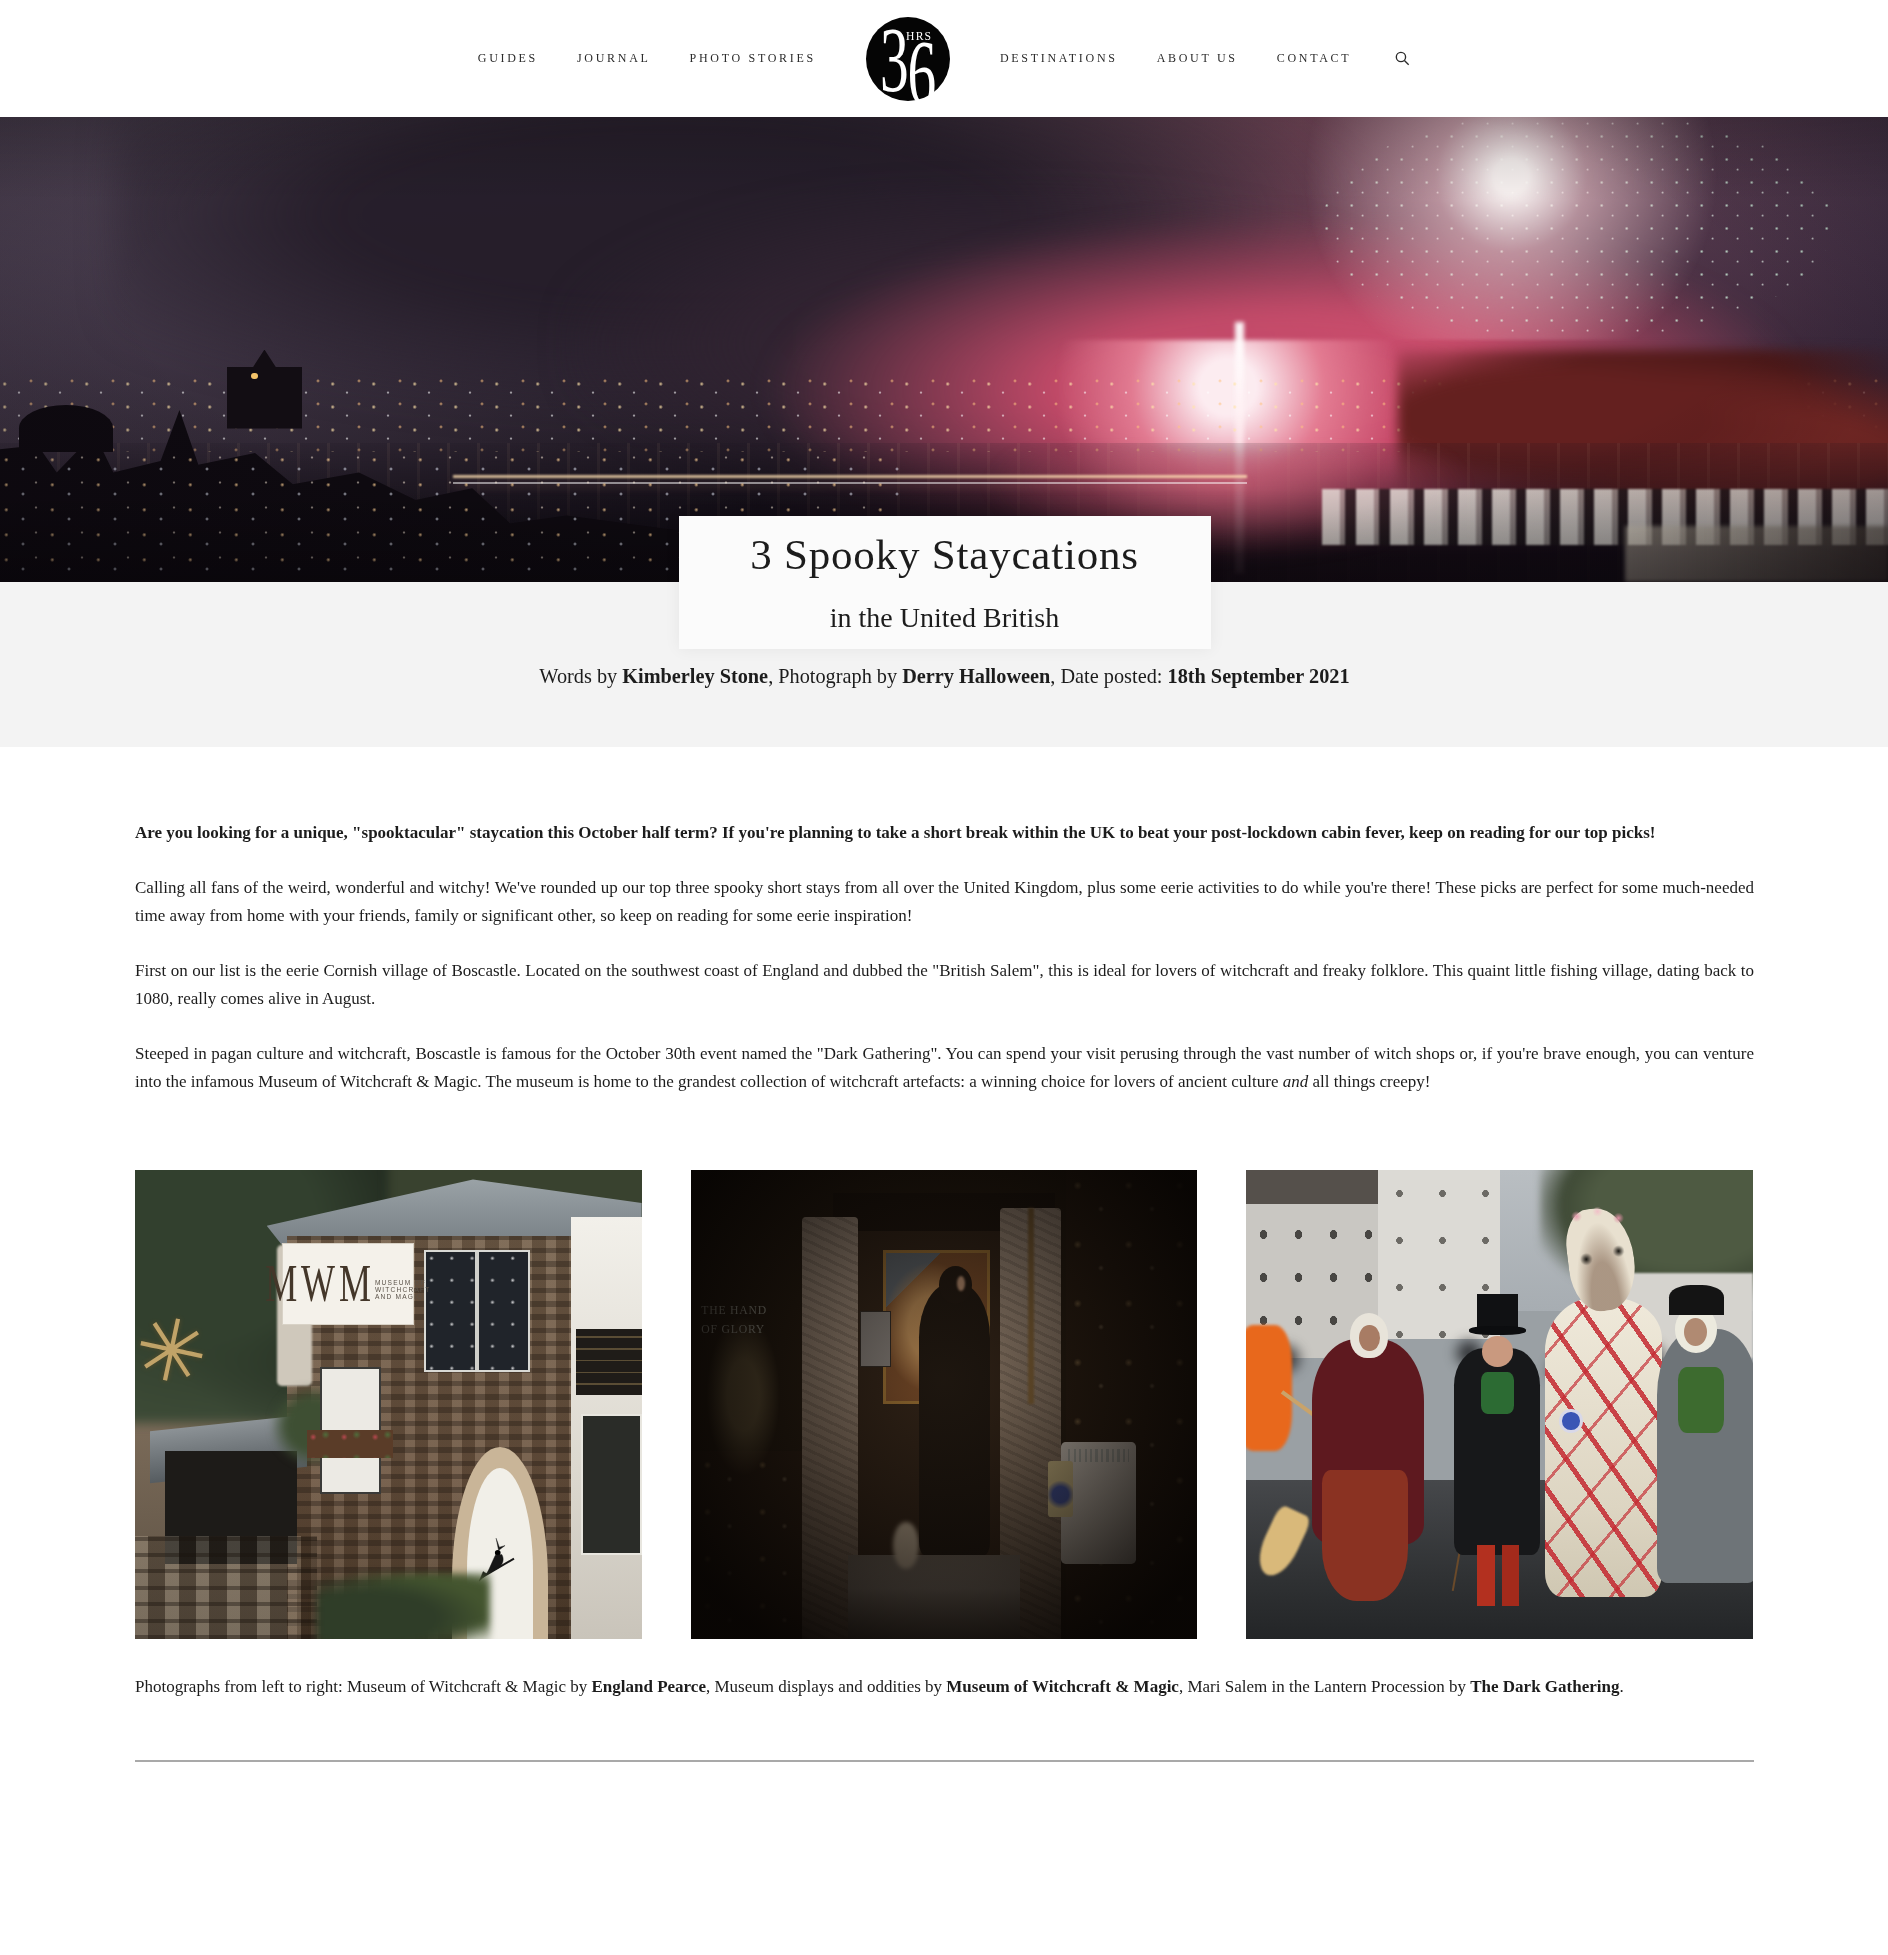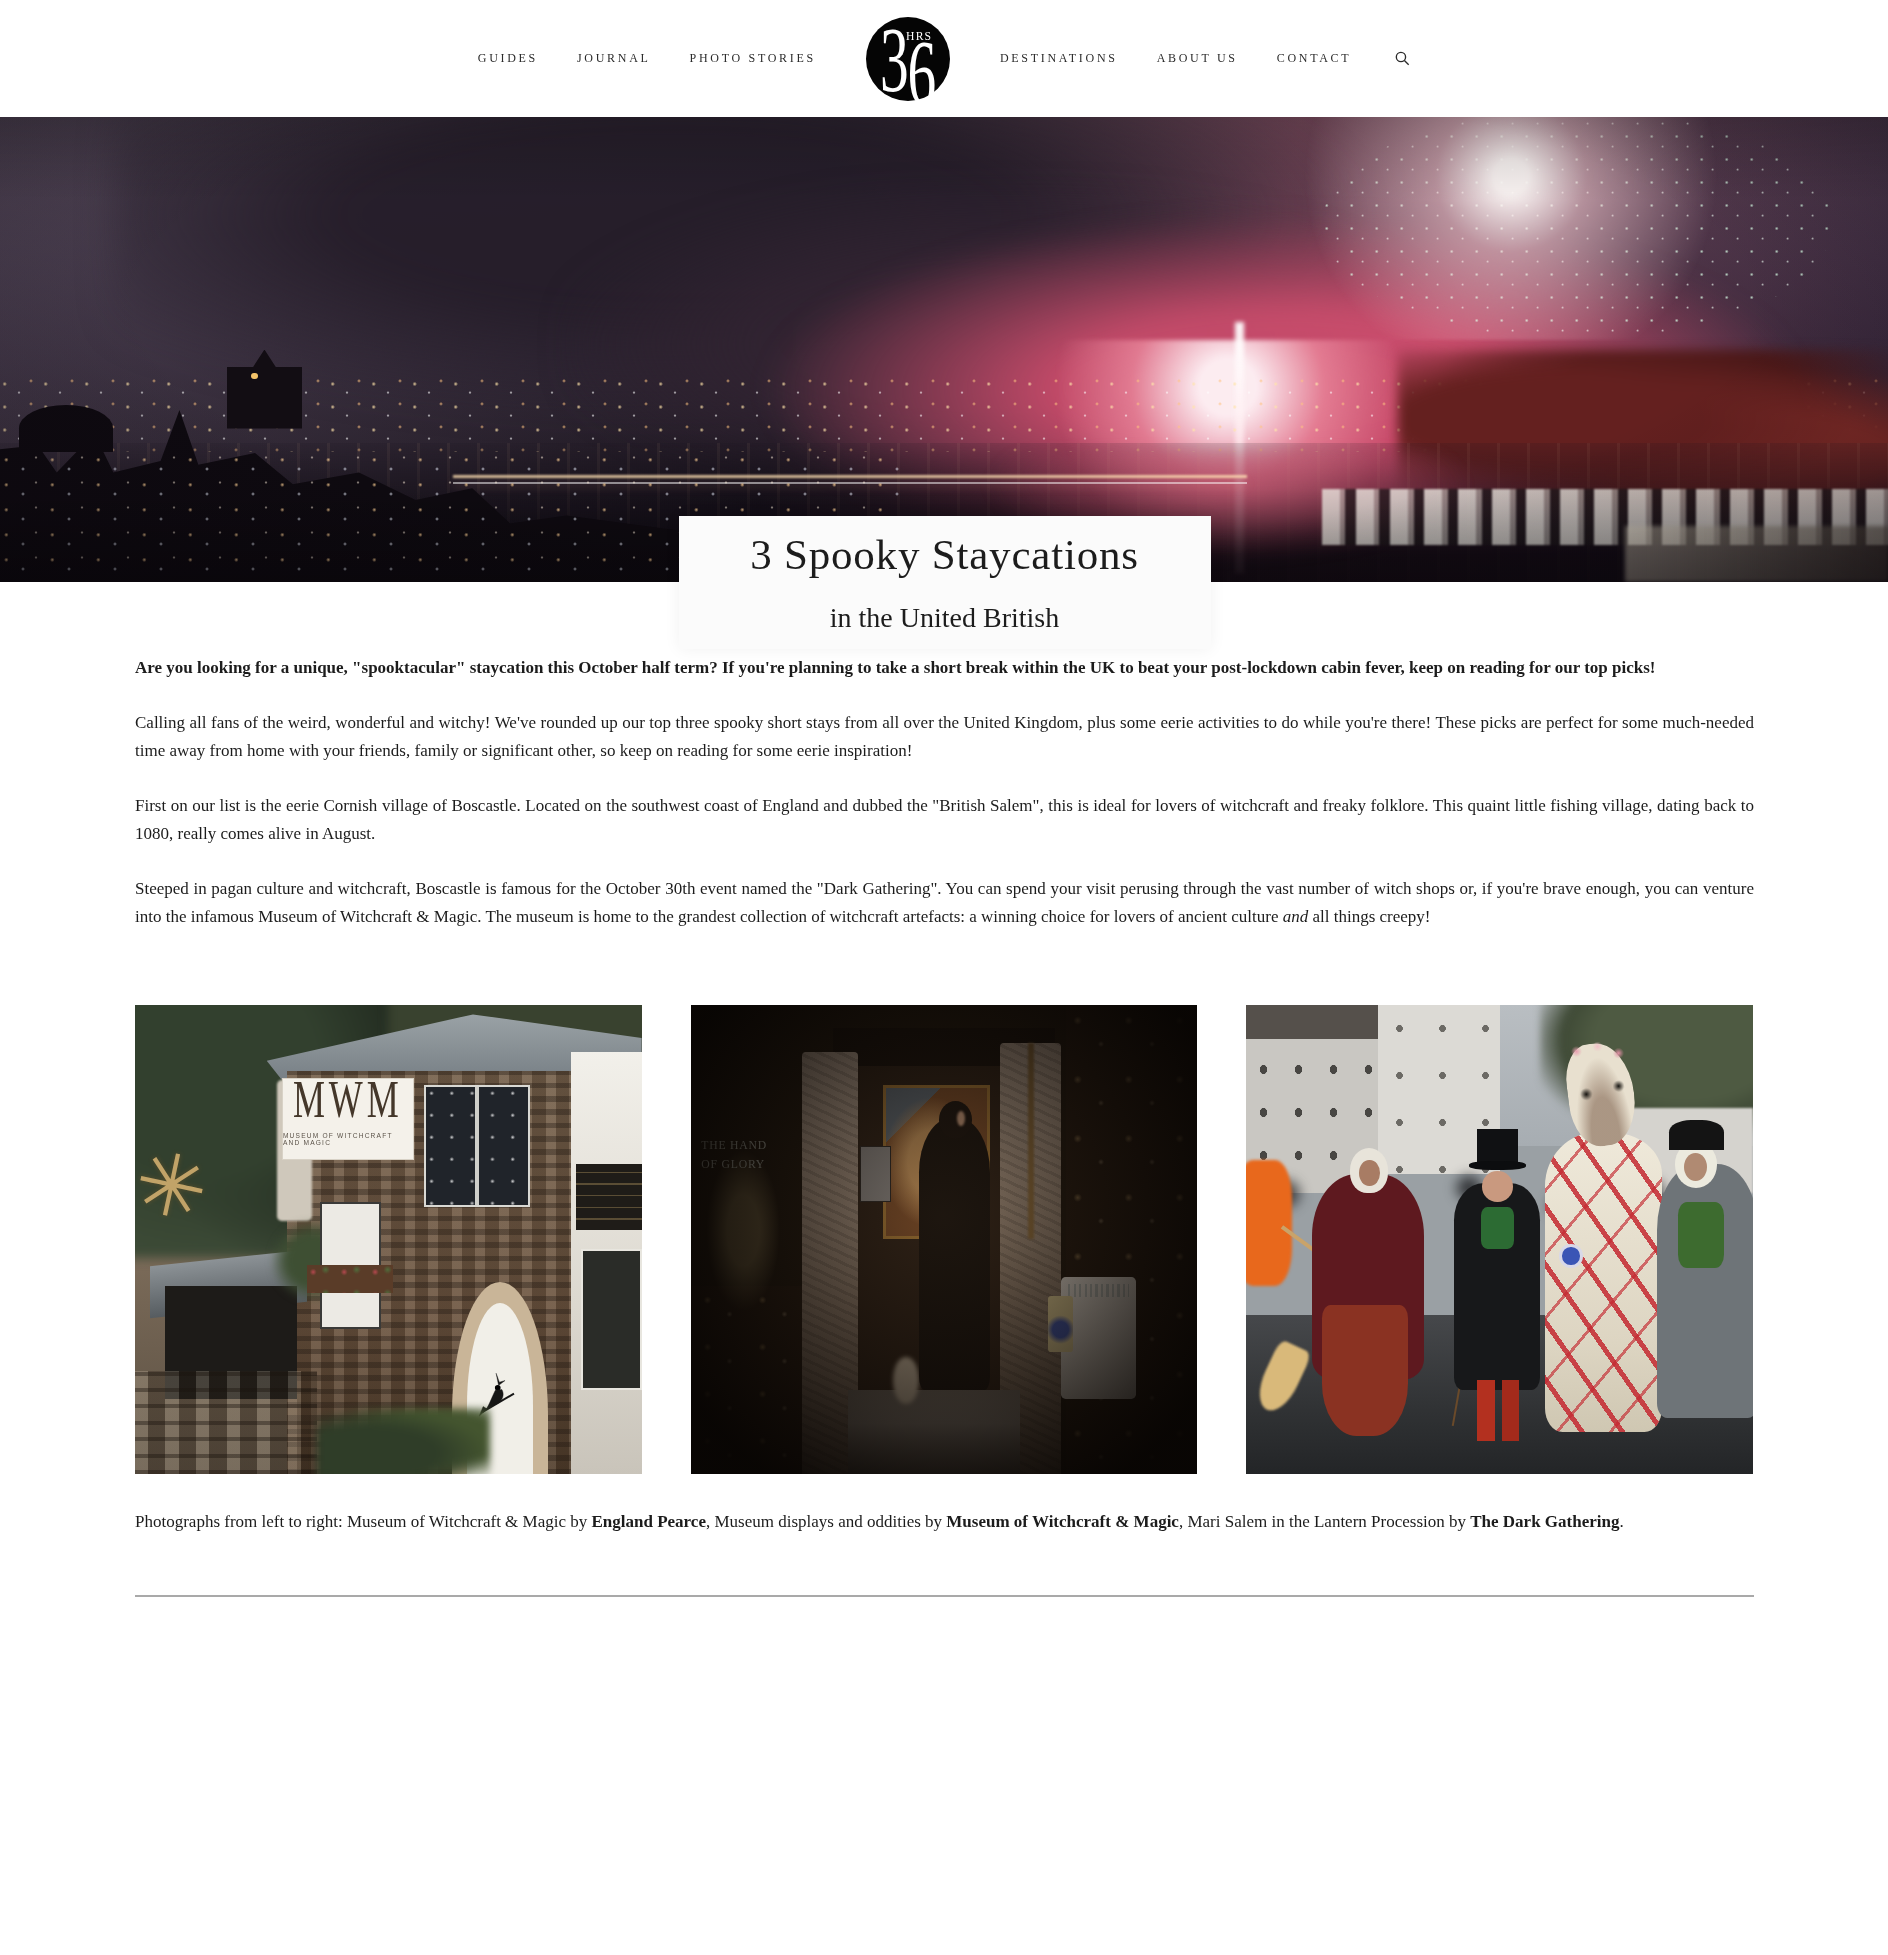--- a/index.html
+++ b/index.html
@@ -114,21 +114,21 @@
   .pa-roof { left:26%; top:2%; width:74%; height:18%;
     background:linear-gradient(180deg,#9aa2a6,#6e767c);
     clip-path:polygon(0 55%,55% 0,100% 28%,100% 100%,8% 100%); }
   .pa-wall { left:30%; top:14%; width:56%; height:86%;
     background:linear-gradient(180deg,#6f5c49 0%,#654f3d 60%,#473627 100%); }
   .pa-wall:after { content:""; position:absolute; inset:0;
     background:repeating-linear-gradient(0deg,rgba(30,22,16,.35) 0 5.5px,transparent 5.5px 13.3px),
                repeating-linear-gradient(90deg,rgba(225,205,180,.16) 0 10.2px,rgba(60,45,30,.25) 10.2px 23.5px); }
   .pa-quoin { left:28%; top:16%; width:7%; height:30%; background:#cfc8bb; border-radius:4.7px; filter:blur(0.8px); }
   .pa-sign { left:29%; top:15.5%; width:26%; height:17.5%; background:#f4f1ea; border:1.6px solid #d8d2c6;
-    display:flex; flex-direction:column; align-items:center; z-index:3; }
+    display:flex; align-items:center; justify-content:center; z-index:3; }
   .pa-mark { font-size:36px; letter-spacing:3.9px; color:#44372a; transform:scaleY(1.45); font-weight:400; }
   .pa-signtext { font-size:6.6px; letter-spacing:1.2px; color:#5a5248; margin-top:11.7px; font-family:"Liberation Sans",sans-serif; }
   .pa-window { left:57%; top:17%; width:21%; height:26%; background:#20242a; border:2.3px solid #d9d9d4; z-index:2;
     background-image:linear-gradient(90deg,transparent 0 48%,#cfcfca 48% 52%,transparent 52%),
                      radial-gradient(circle 2px at 5.5px 6.3px,rgba(255,255,255,.8),transparent 2.3px);
     background-size:100% 100%,20.3px 22px; }
   .pa-door { left:36.5%; top:42%; width:12%; height:27%; background:#eceae4; border:2px solid #3a3a38; z-index:2; }
   .pa-flowerbox { left:34%; top:55.5%; width:17%; height:6%; background:#5a3c28; z-index:3;
     background-image:radial-gradient(circle 3.1px at 20% 30%,#b5484e,transparent 3.5px),
                      radial-gradient(circle 3.9px at 60% 20%,#4f6b3a,transparent 4.3px);
@@ -320,20 +320,23 @@
     <div class="hx-clock"></div>
     <div class="hx-leftlights"></div>
     <div class="hx-vign"></div>
   </div>
 
   <div class="hero-card">
     <h1>3 Spooky Staycations</h1>
     <div class="hero-sub">in the United British</div>
   </div>
 
+  <div class="byline-band">
+    <div class="byline"><span>Words by </span><b>Kimberley Stone</b><span>, Photograph by </span><b>Derry Halloween</b><span>, Date posted: </span><b>18th September 2021</b></div>
+  </div>
 </section>
 
 <main class="article">
   <p class="lead">Are you looking for a unique, "spooktacular" staycation this October half term? If you're planning to take a short break within the UK to beat your post-lockdown cabin fever, keep on reading for our top picks!</p>
   <p>Calling all fans of the weird, wonderful and witchy! We've rounded up our top three spooky short stays from all over the United Kingdom, plus some eerie activities to do while you're there! These picks are perfect for some much-needed time away from home with your friends, family or significant other, so keep on reading for some eerie inspiration!</p>
 
   <p>First on our list is the eerie Cornish village of Boscastle. Located on the southwest coast of England and dubbed the "British Salem", this is ideal for lovers of witchcraft and freaky folklore. This quaint little fishing village, dating back to 1080, really comes alive in August.</p>
   <p><span>Steeped in pagan culture and witchcraft, Boscastle is famous for the October 30th event named the "Dark Gathering". You can spend your visit perusing through the vast number of witch shops or, if you're brave enough, you can venture into the infamous Museum of Witchcraft &amp; Magic. The museum is home to the grandest collection of witchcraft artefacts: a winning choice for lovers of ancient culture </span><i>and</i><span> all things creepy!</span></p>
 
   <figure class="photo-row">

